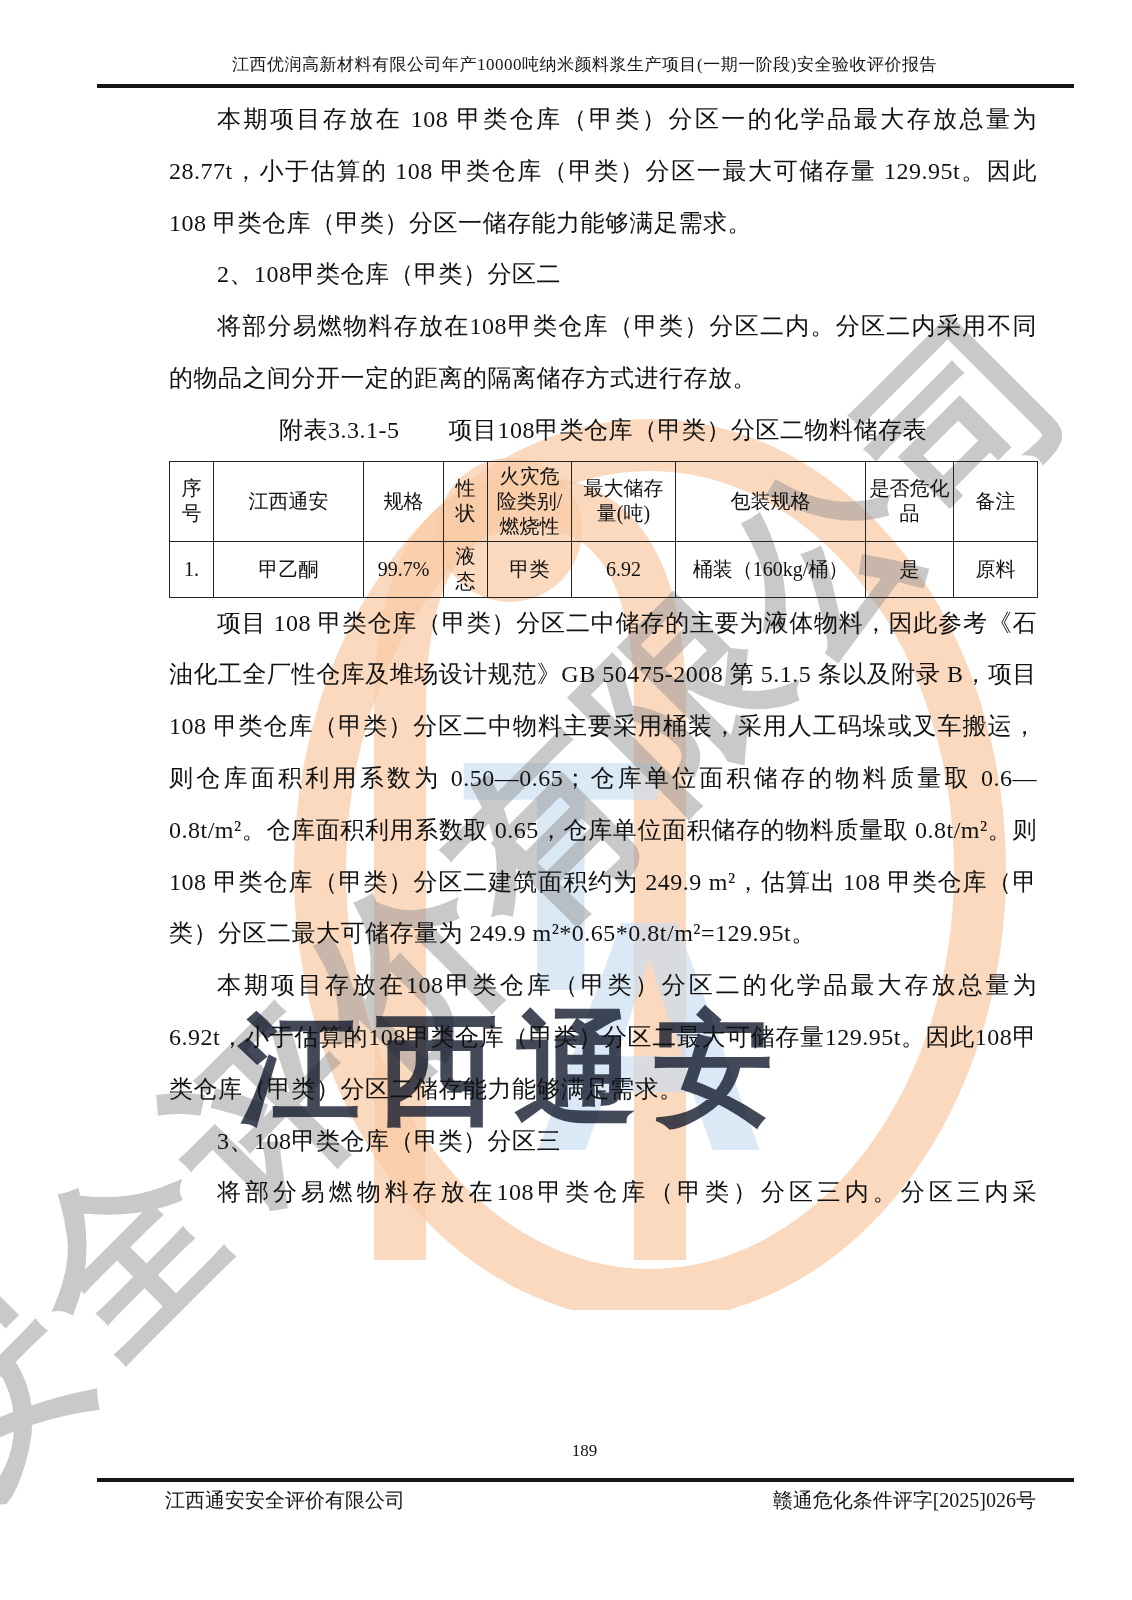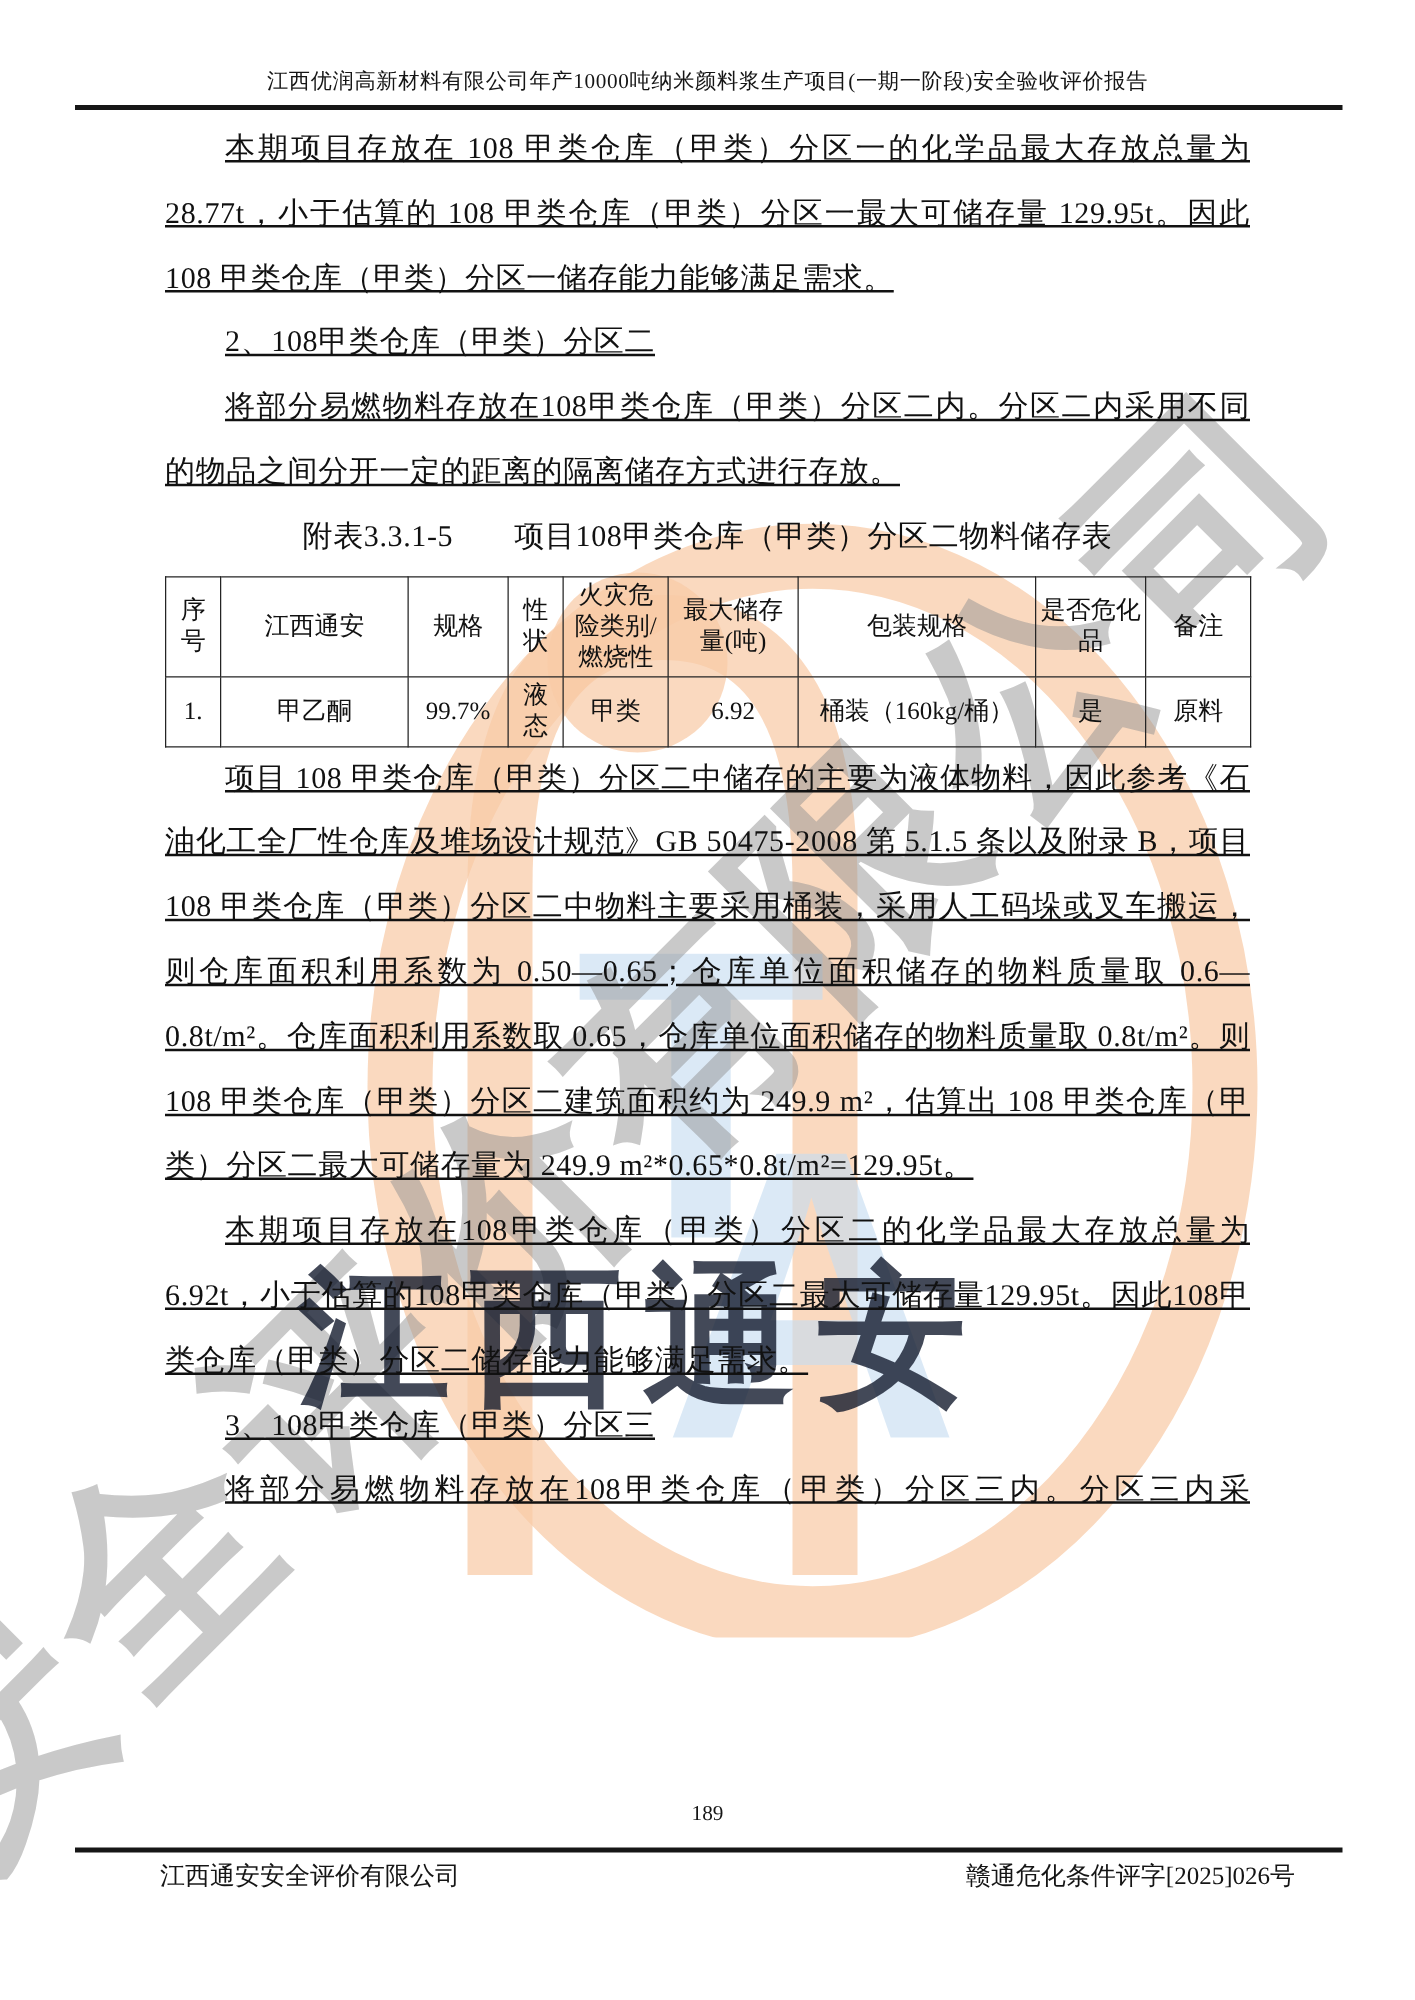--- a/index.html
+++ b/index.html
@@ -18,32 +18,32 @@
     font-weight:700;font-size:185px;letter-spacing:12px;line-height:185px;
     color:rgba(148,148,148,0.50);white-space:nowrap;
   }
   .wm-red{
     position:absolute;left:238px;top:1008px;
     font-family:"Liberation Sans","DejaVu Sans",sans-serif;
     font-weight:700;font-size:122px;line-height:122px;letter-spacing:16px;
     color:#0f172a;opacity:0.78;white-space:nowrap;
   }
   
-  .layer{position:absolute;inset:0;z-index:1;}
+  .layer{position:absolute;inset:0;z-index:1;margin-left:37px;}
   .hdr-title{
     position:absolute;top:53px;left:0;width:100%;text-align:center;
     font-size:17px;letter-spacing:0.5px;color:#151515;
   }
   .hdr-rule{position:absolute;top:84px;left:60px;right:58px;height:4px;background:#161616;}
   .content{position:absolute;left:132px;top:94px;width:868px;}
   .content p{
     margin:0;font-size:24px;line-height:51.8px;letter-spacing:0.5px;
     text-align:justify;
   }
-  .indent{text-indent:2em;text-decoration:underline;}
+  .indent{text-indent:2em;}
   .stretch{text-align-last:justify;}
   .caption{text-align:center;text-align-last:center;}
   table.mat{
     width:100%;border-collapse:collapse;table-layout:fixed;
     margin:4px 0 0 0;font-size:20px;
   }
   table.mat th,table.mat td{
     border:1.6px solid #242424;font-weight:normal;text-align:center;
     vertical-align:middle;padding:2px 3px;line-height:25px;word-break:break-all;
   }

